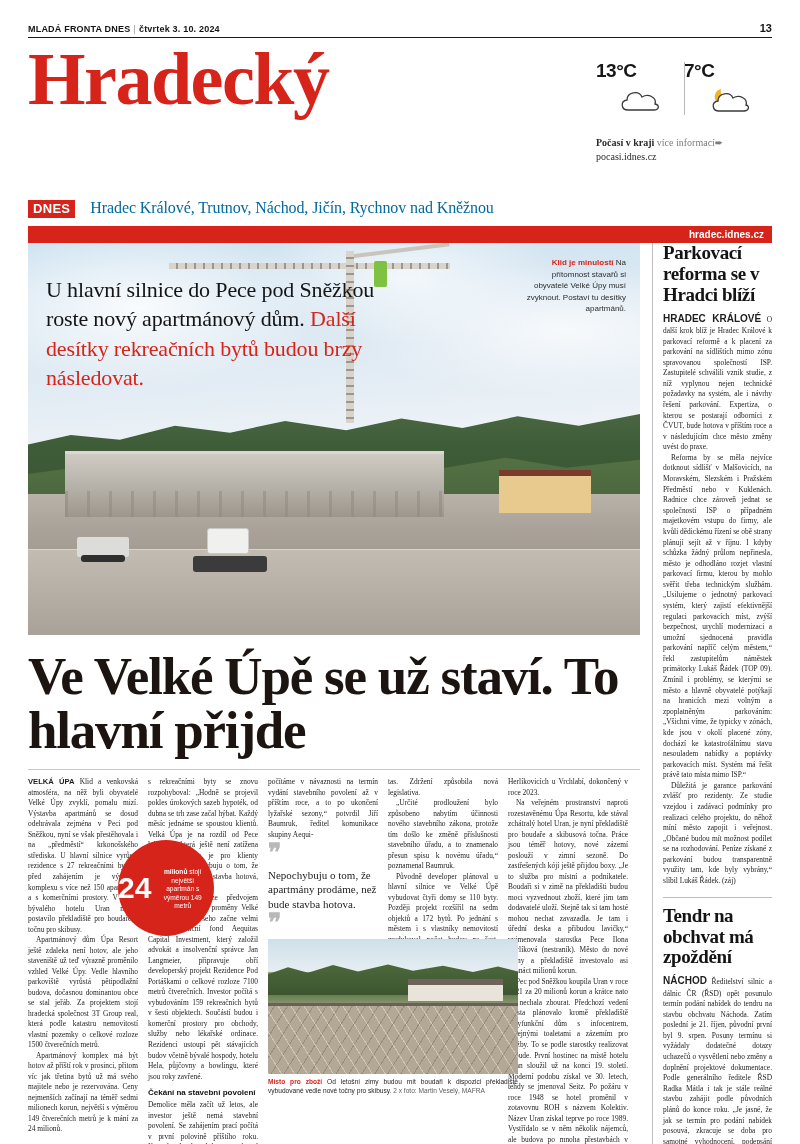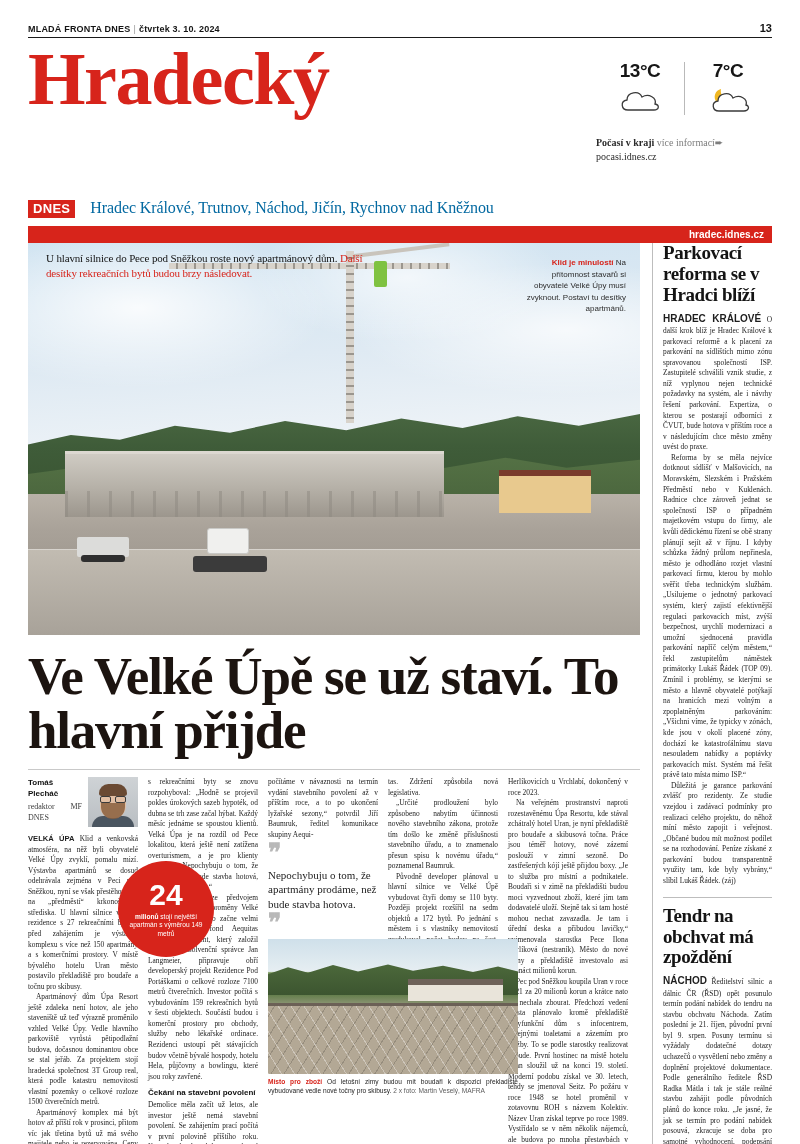--- a/index.html
+++ b/index.html
@@ -26,21 +26,21 @@
   
   .masthead-row { display:flex; justify-content: space-between; align-items: flex-start; }
   .masthead {
     font-family: "Liberation Serif", serif;
     font-size: 74px; font-weight: bold; color: #d7241b;
     line-height: .97; letter-spacing: -1.5px;
     margin-top: 6px;
   }
   .weather { padding-top: 22px; width: 176px; }
   .weather-temps { display:flex; align-items:flex-start; }
-  .wx-cell { flex:1; text-align:center; position:relative; }
+  .wx-cell { flex:1; position:relative; }
   .wx-cell.second::before {
     content:""; position:absolute; left:0; top:2px; bottom:2px; width:1px; background:#b9b9b9;
   }
   .wx-temp { font-family:"Liberation Sans", sans-serif; font-size:19px; font-weight:bold; color:#161616; letter-spacing:-.5px; }
   .wx-icon { height:34px; display:flex; align-items:center; justify-content:center; margin-top:1px; }
   .weather-note { margin-top:19px; font-size:10px; color:#2a2a2a; line-height:1.35; }
   .weather-note b { font-weight:bold; }
   .weather-note .grey { color:#7d7d7d; }
   .weather-note .url { color:#2a2a2a; }
 
@@ -98,22 +98,22 @@
   .crane-jib2 { position:absolute; left:52%; top:3%; width:17%; height:4px; background:#c9c4bc;
     transform:rotate(-7deg); transform-origin:left center; }
   .green-bit { position:absolute; left:56.5%; top:4.5%; width:13px; height:26px; background:#7fc241; border-radius:2px; }
   .digger { position:absolute; left:27%; bottom:16%; width:74px; height:44px; }
   .digger .cab { position:absolute; left:14px; top:0; width:42px; height:26px; background:#f0f0ee; border:1px solid #c9c9c6; border-radius:3px; }
   .digger .base { position:absolute; left:0; bottom:0; width:74px; height:16px; background:#3b3b3b; border-radius:3px; }
   .truck { position:absolute; left:8%; bottom:20%; width:52px; height:20px; background:#dcdcda; border-radius:2px; }
   .truck::after{content:"";position:absolute;left:4px;bottom:-5px;width:44px;height:7px;background:#2f2f2f;border-radius:3px;}
 
   .hero-overlay {
-    position:absolute; left:18px; top:8px; width:330px;
-    font-size:11px; line-height:1.33; color:#141414; letter-spacing:-.15px;
+    position:absolute; left:18px; top:32px; width:330px;
+    font-size:22px; line-height:1.33; color:#141414; letter-spacing:-.15px;
   }
   .hero-overlay .red { color:#d7241b; }
   .hero-kicker {
     position:absolute; right:14px; top:14px; width:100px;
     font-family:"Liberation Sans", sans-serif; font-size:8px; line-height:1.45;
     color:#2d2d2d; text-align:right;
   }
   .hero-kicker b { color:#d7241b; }
 
   
@@ -143,23 +143,23 @@
   .bp-glass i{ position:absolute; top:0; width:11px; height:7px; border:1px solid #3a3a3a; border-radius:2px; }
   .bp-glass i:first-child{ left:1px; } .bp-glass i:last-child{ right:1px; }
   .bp-body { position:absolute; left:4px; bottom:0; width:42px; height:11px; background:#4a5560; border-radius:14px 14px 0 0; }
 
   .lead-loc { font-family:"Liberation Sans", sans-serif; font-weight:bold; font-size:7.6px; }
 
   .subhead { font-family:"Liberation Sans", sans-serif; font-weight:bold; font-size:8px; color:#111; margin:5px 0 2px; }
 
   
   .badge {
-    position:absolute; left:118px; top:861px; width:96px; height:96px; border-radius:50%;
+    position:absolute; left:118px; top:840px; width:96px; height:96px; border-radius:50%;
     background:#d7241b; color:#fff; text-align:center; z-index:5;
-    display:flex; flex-direction:column; align-items:center; justify-content:center;
+    display:flex; flex-direction:row; align-items:center; justify-content:center;
   }
   .badge-num { font-family:"Liberation Sans", sans-serif; font-size:30px; font-weight:bold; line-height:1; }
   .badge-txt { font-family:"Liberation Sans", sans-serif; font-size:6.6px; line-height:1.3; margin-top:3px; padding:0 7px; }
   .badge-txt b { font-weight:bold; }
 
   
   .pullquote { margin:4px 0 6px; }
   .pq-marks { color:#b8b8b8; font-size:25px; line-height:.75; font-family:"Liberation Serif", serif; font-weight:bold; letter-spacing:-1px; }
   .pq-text { font-size:11px; line-height:1.3; color:#1d1d1d; margin:5px 0 3px; text-align:left; }
 
@@ -269,36 +269,20 @@
           <b>Klid je minulostí</b><span> Na přítomnost stavařů si obyvatelé Velké Úpy musí zvyknout. Postaví tu desítky apartmánů.</span>
         </div>
       </div>
 
       <div class="headline">Ve Velké Úpě se už staví. To hlavní přijde</div>
       <div class="headline-rule"></div>
 
       <div class="cols">
 
         <div class="col">
-          <div class="byline">
-            <div class="byline-txt">
-              <div class="byline-name">Tomáš Plecháč</div>
-              <div class="byline-role">redaktor MF DNES</div>
-            </div>
-            <div class="byline-photo">
-              <div class="bp-body"></div>
-              <div class="bp-face"></div>
-              <div class="bp-beard"></div>
-              <div class="bp-hair"></div>
-              <div class="bp-glass">
-                  <i></i>
-                  <i></i>
-                </div>
-            </div>
-          </div>
           <p class="first"><span class="lead-loc">VELKÁ ÚPA</span><span> Klid a venkovská atmosféra, na něž byli obyvatelé Velké Úpy zvyklí, pomalu mizí. Výstavba apartmánů se dosud odehrávala zejména v Peci pod Sněžkou, nyní se však přestěhovala i na „předměstí“ krkonošského střediska. U hlavní silnice vyrůstá rezidence s 27 rekreačními byty a před zahájením je výstavba komplexu s více než 150 apartmány a s komerčními prostory. V místě bývalého hotelu Uran město postavilo překladiště pro boudaře a točnu pro skibusy.</span></p>
           <p>Apartmánový dům Úpa Resort ještě zdaleka není hotov, ale jeho staveniště už teď výrazně proměnilo vzhled Velké Úpy. Vedle hlavního parkoviště vyrůstá pětipodlažní budova, dočasnou dominantou obce se stal jeřáb. Za projektem stojí hradecká společnost 3T Group real, která podle katastru nemovitostí vlastní pozemky o celkové rozloze 1500 čtverečních metrů.</p>
           <p>Apartmánový komplex má být hotov až příští rok v prosinci, přitom víc jak třetina bytů už má svého majitele nebo je rezervována. Ceny nejmenších začínají na téměř sedmi milionech korun, největší s výměrou 149 čtverečních metrů je k mání za 24 milionů.</p>
 
         </div>
 
         <div class="col">
           <p class="first">s rekreačními byty se znovu rozpohyboval: „Hodně se projevil pokles úrokových sazeb hypoték, od dubna se trh zase začal hýbat. Každý měsíc jednáme se spoustou klientů. Velká Úpa je na rozdíl od Pece lokalitou, která ještě není zatížena overturismem, a je pro klienty atraktivní. Nepochybuju o tom, že do doby, než bude stavba hotová, apartmány prodáme.“</p>
           <p>Projekt je pouze předvojem mnohem zásadnější proměny Velké Úpy. Ta podle všeho začne velmi brzy. Investiční fond Aequitas Capital Investment, který založil advokát a insolvenční správce Jan Langmeier, připravuje obří developerský projekt Rezidence Pod Portáškami o celkové rozloze 7100 metrů čtverečních. Investor počítá s vybudováním 159 rekreačních bytů v šesti objektech. Součástí budou i komerční prostory pro obchody, služby nebo lékařské ordinace. Rezidenci ustoupí pět stávajících budov včetně bývalé hospody, hotelu Hela, půjčovny a bowlingu, které jsou roky zavřené.</p>
           <div class="subhead">Čekání na stavební povolení</div>

